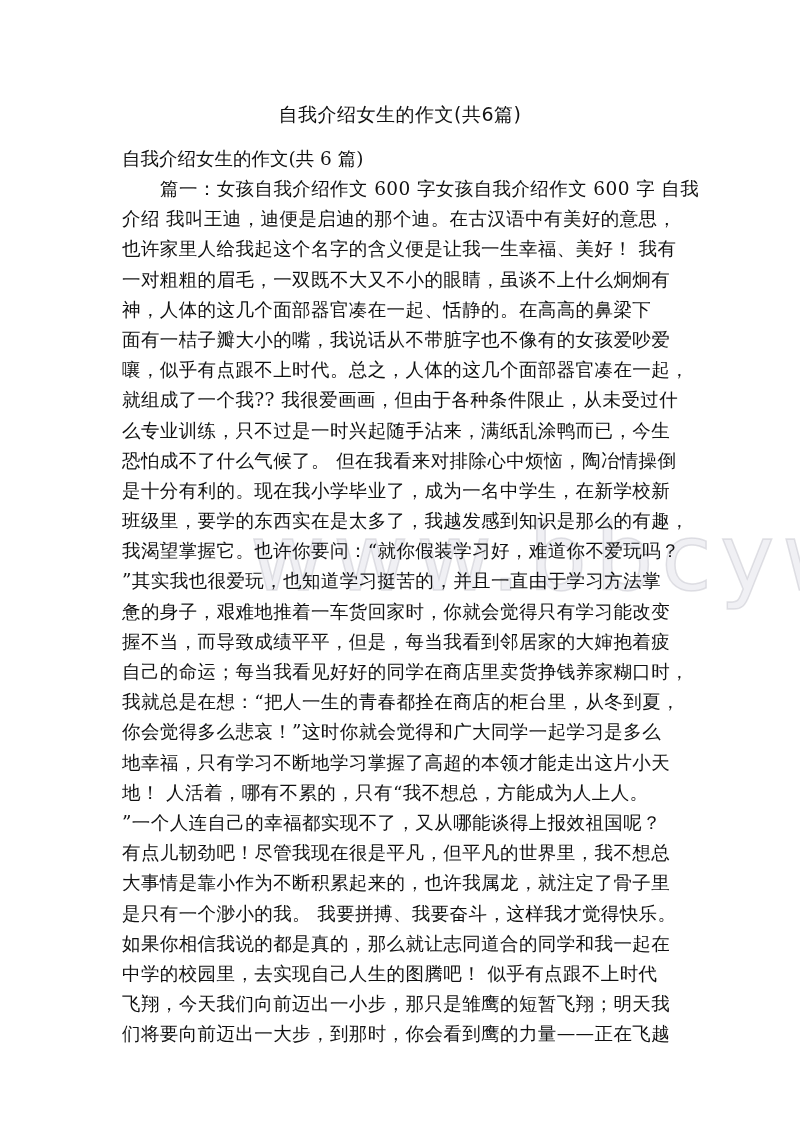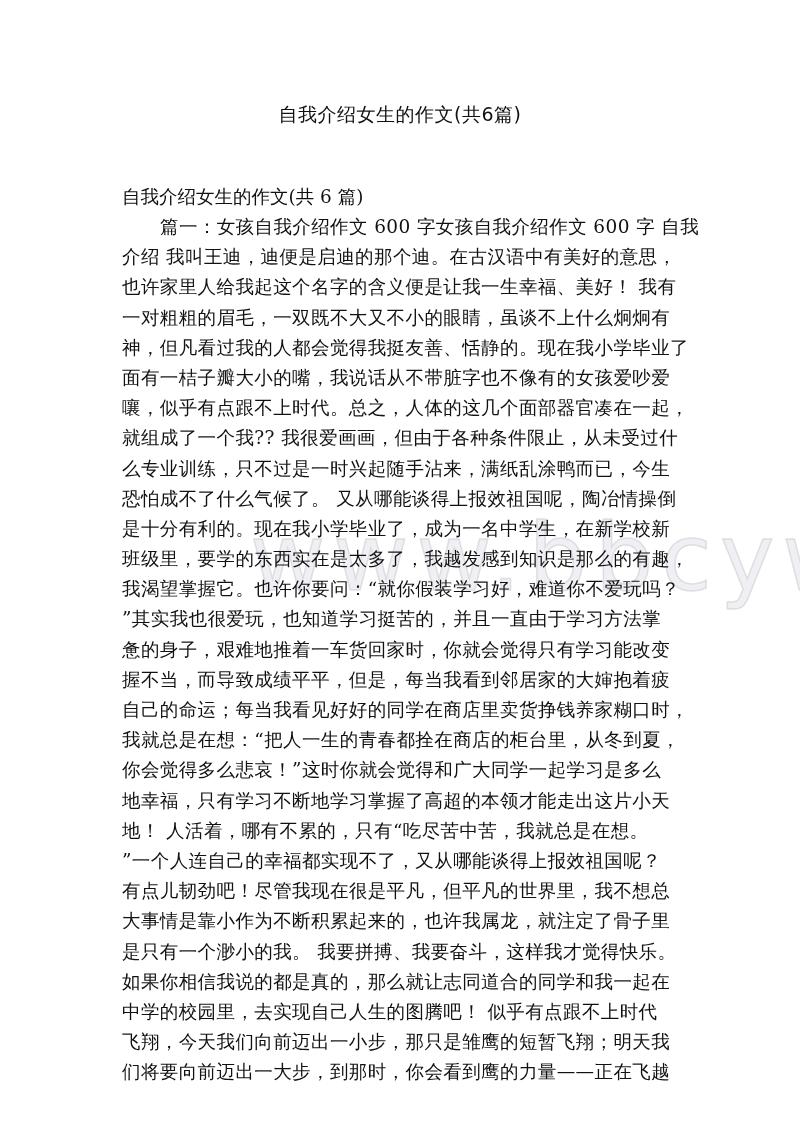--- a/index.html
+++ b/index.html
@@ -2,21 +2,21 @@
 <html><head>
 <meta charset="utf-8">
 <style>
   html, body { margin: 0; padding: 0; background: #ffffff; }
   body { width: 800px; height: 1132px; position: relative; overflow: hidden;
          font-family: "DejaVu Serif", "Liberation Serif", serif; color: #111; }
   .page { position: absolute; left: 0; top: 0; width: 800px; height: 1132px; background: #fff; }
   .title { position: absolute; top: 102px; left: 0; width: 800px; text-align: center;
            font-family: "DejaVu Sans", "Liberation Sans", sans-serif; font-weight: normal;
            font-size: 19px; letter-spacing: 0.5px; }
-  .body { position: absolute; left: 122px; top: 144px; width: 572px; margin-top: 38px; }
+  .body { position: absolute; left: 122px; top: 144px; width: 572px; }
   .line { height: 30.2px; line-height: 30.2px; font-size: 18.5px; white-space: nowrap;
           letter-spacing: 0.4px; }
   .subtitle { height: 30px; line-height: 30px; font-size: 18.5px; }
   .indent { padding-left: 38px; }
   .watermark { position: absolute; left: 250px; top: 505px; font-size: 92px;
                font-family: "DejaVu Sans", "Liberation Sans", sans-serif;
                color: rgba(200, 200, 215, 0.28); letter-spacing: 8px; pointer-events: none;
                -webkit-text-stroke: 1.5px rgba(190,190,200,0.45); }
 </style>
 </head>
@@ -26,37 +26,37 @@
   <div class="title">自我介绍女生的作文(共6篇)</div>
 
   <div class="watermark">www.bbcyw.com</div>
 
   <div class="body">
     <div class="subtitle">自我介绍女生的作文(共 6 篇)</div>
     <div class="line indent">篇一：女孩自我介绍作文 600 字女孩自我介绍作文 600 字  自我</div>
     <div class="line">介绍  我叫王迪，迪便是启迪的那个迪。在古汉语中有美好的意思，</div>
     <div class="line">也许家里人给我起这个名字的含义便是让我一生幸福、美好！  我有</div>
     <div class="line">一对粗粗的眉毛，一双既不大又不小的眼睛，虽谈不上什么炯炯有</div>
-    <div class="line">神，但凡看过我的人都会觉得我挺友善、恬静的。现在我小学毕业了</div>
+    <div class="line">神，人体的这几个面部器官凑在一起、恬静的。在高高的鼻梁下</div>
     <div class="line">面有一桔子瓣大小的嘴，我说话从不带脏字也不像有的女孩爱吵爱</div>
     <div class="line">嚷，似乎有点跟不上时代。总之，人体的这几个面部器官凑在一起，</div>
     <div class="line">就组成了一个我?? 我很爱画画，但由于各种条件限止，从未受过什</div>
     <div class="line">么专业训练，只不过是一时兴起随手沾来，满纸乱涂鸭而已，今生</div>
-    <div class="line">恐怕成不了什么气候了。  又从哪能谈得上报效祖国呢，陶冶情操倒</div>
+    <div class="line">恐怕成不了什么气候了。  但在我看来对排除心中烦恼，陶冶情操倒</div>
     <div class="line">是十分有利的。现在我小学毕业了，成为一名中学生，在新学校新</div>
     <div class="line">班级里，要学的东西实在是太多了，我越发感到知识是那么的有趣，</div>
     <div class="line">我渴望掌握它。也许你要问：“就你假装学习好，难道你不爱玩吗？</div>
     <div class="line">”其实我也很爱玩，也知道学习挺苦的，并且一直由于学习方法掌</div>
     <div class="line">惫的身子，艰难地推着一车货回家时，你就会觉得只有学习能改变</div>
     <div class="line">握不当，而导致成绩平平，但是，每当我看到邻居家的大婶抱着疲</div>
     <div class="line">自己的命运；每当我看见好好的同学在商店里卖货挣钱养家糊口时，</div>
     <div class="line">我就总是在想：“把人一生的青春都拴在商店的柜台里，从冬到夏，</div>
     <div class="line">你会觉得多么悲哀！”这时你就会觉得和广大同学一起学习是多么</div>
     <div class="line">地幸福，只有学习不断地学习掌握了高超的本领才能走出这片小天</div>
-    <div class="line">地！  人活着，哪有不累的，只有“吃尽苦中苦，我就总是在想。</div>
+    <div class="line">地！  人活着，哪有不累的，只有“我不想总，方能成为人上人。</div>
     <div class="line">”一个人连自己的幸福都实现不了，又从哪能谈得上报效祖国呢？</div>
     <div class="line">有点儿韧劲吧！尽管我现在很是平凡，但平凡的世界里，我不想总</div>
     <div class="line">大事情是靠小作为不断积累起来的，也许我属龙，就注定了骨子里</div>
     <div class="line">是只有一个渺小的我。  我要拼搏、我要奋斗，这样我才觉得快乐。</div>
     <div class="line">如果你相信我说的都是真的，那么就让志同道合的同学和我一起在</div>
     <div class="line">中学的校园里，去实现自己人生的图腾吧！  似乎有点跟不上时代</div>
     <div class="line">飞翔，今天我们向前迈出一小步，那只是雏鹰的短暂飞翔；明天我</div>
     <div class="line">们将要向前迈出一大步，到那时，你会看到鹰的力量——正在飞越</div>
   </div>
 </div>

